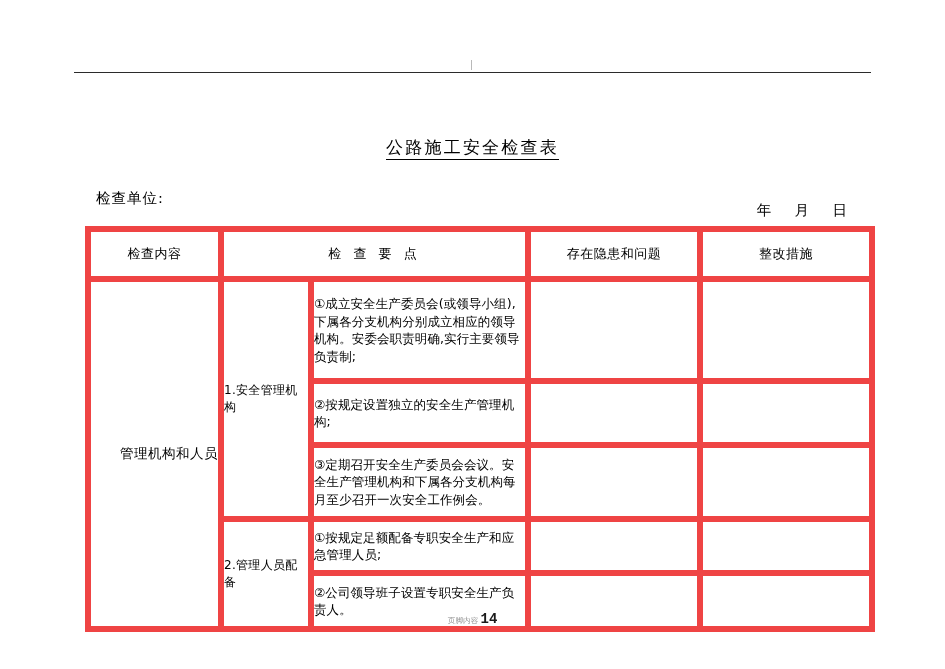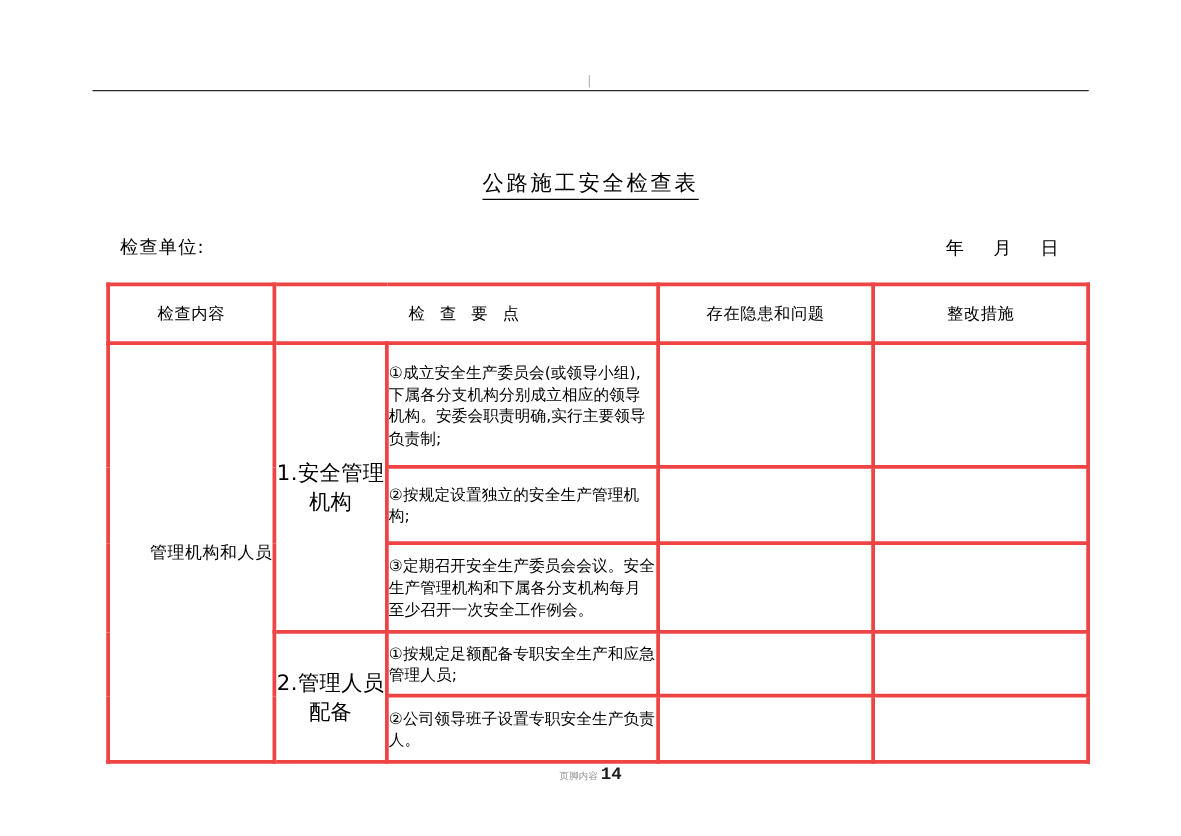--- a/index.html
+++ b/index.html
@@ -71,38 +71,38 @@
   .meta-unit {
     position: absolute;
     left: 0;
     top: 0;
     letter-spacing: 1px;
     white-space: nowrap;
   }
   .meta-date {
     position: absolute;
     right: 0;
-    top: 1px;
+    top: 12px;
     white-space: pre;
     letter-spacing: 1px;
     margin-left: 48px;
   }
 
   
   table.checklist {
     position: absolute;
     left: 85px;
     top: 226px;
     width: 784px;
     border-collapse: collapse;
     table-layout: fixed;
     font-size: 12px;
   }
   table.checklist td {
-    border: 3px solid #ef4444;
+    border: 6px solid #ef4444;
     padding: 0;
     vertical-align: middle;
   }
 
   .col-content  { width: 133px; }
   .col-item     { width: 90px;  }
   .col-points   { width: 217px; }
   .col-issues   { width: 172px; }
   .col-measures { width: 172px; }
 
@@ -116,22 +116,22 @@
     letter-spacing: 4px;
     padding-left: 4px;
   }
 
   .cell-content {
     text-align: right;
     font-size: 13.5px;
     letter-spacing: 0.5px;
   }
   .cell-item {
-    text-align: center;
-    font-size: 17px;
+    text-align: left;
+    font-size: 12px;
     letter-spacing: 0.3px;
   }
   .cell-points {
     text-align: left;
     font-size: 12.5px;
     line-height: 17.5px;
     padding: 4px 5px 4px 6px;
     vertical-align: top;
     letter-spacing: 0.1px;
   }

